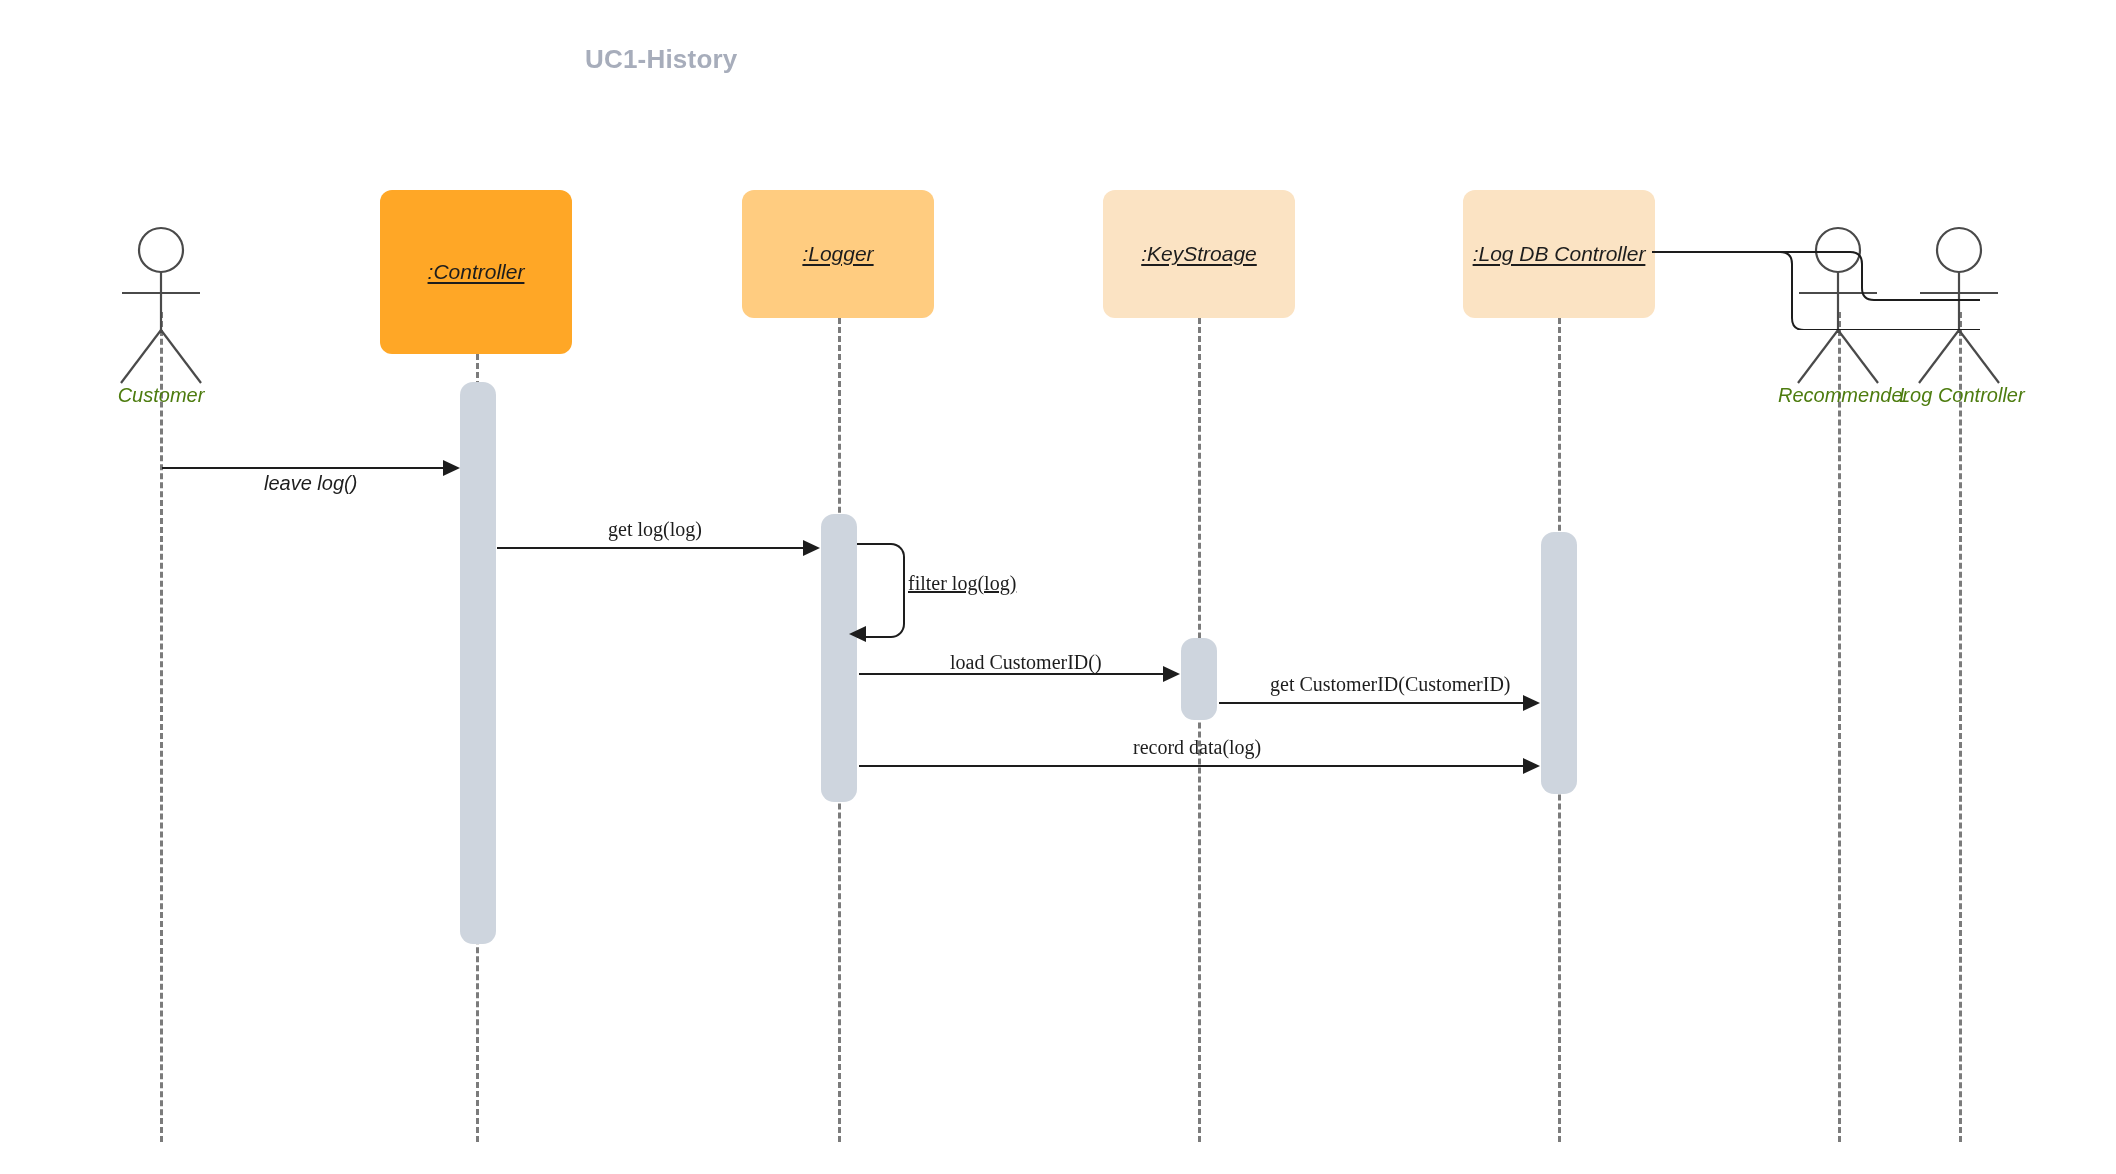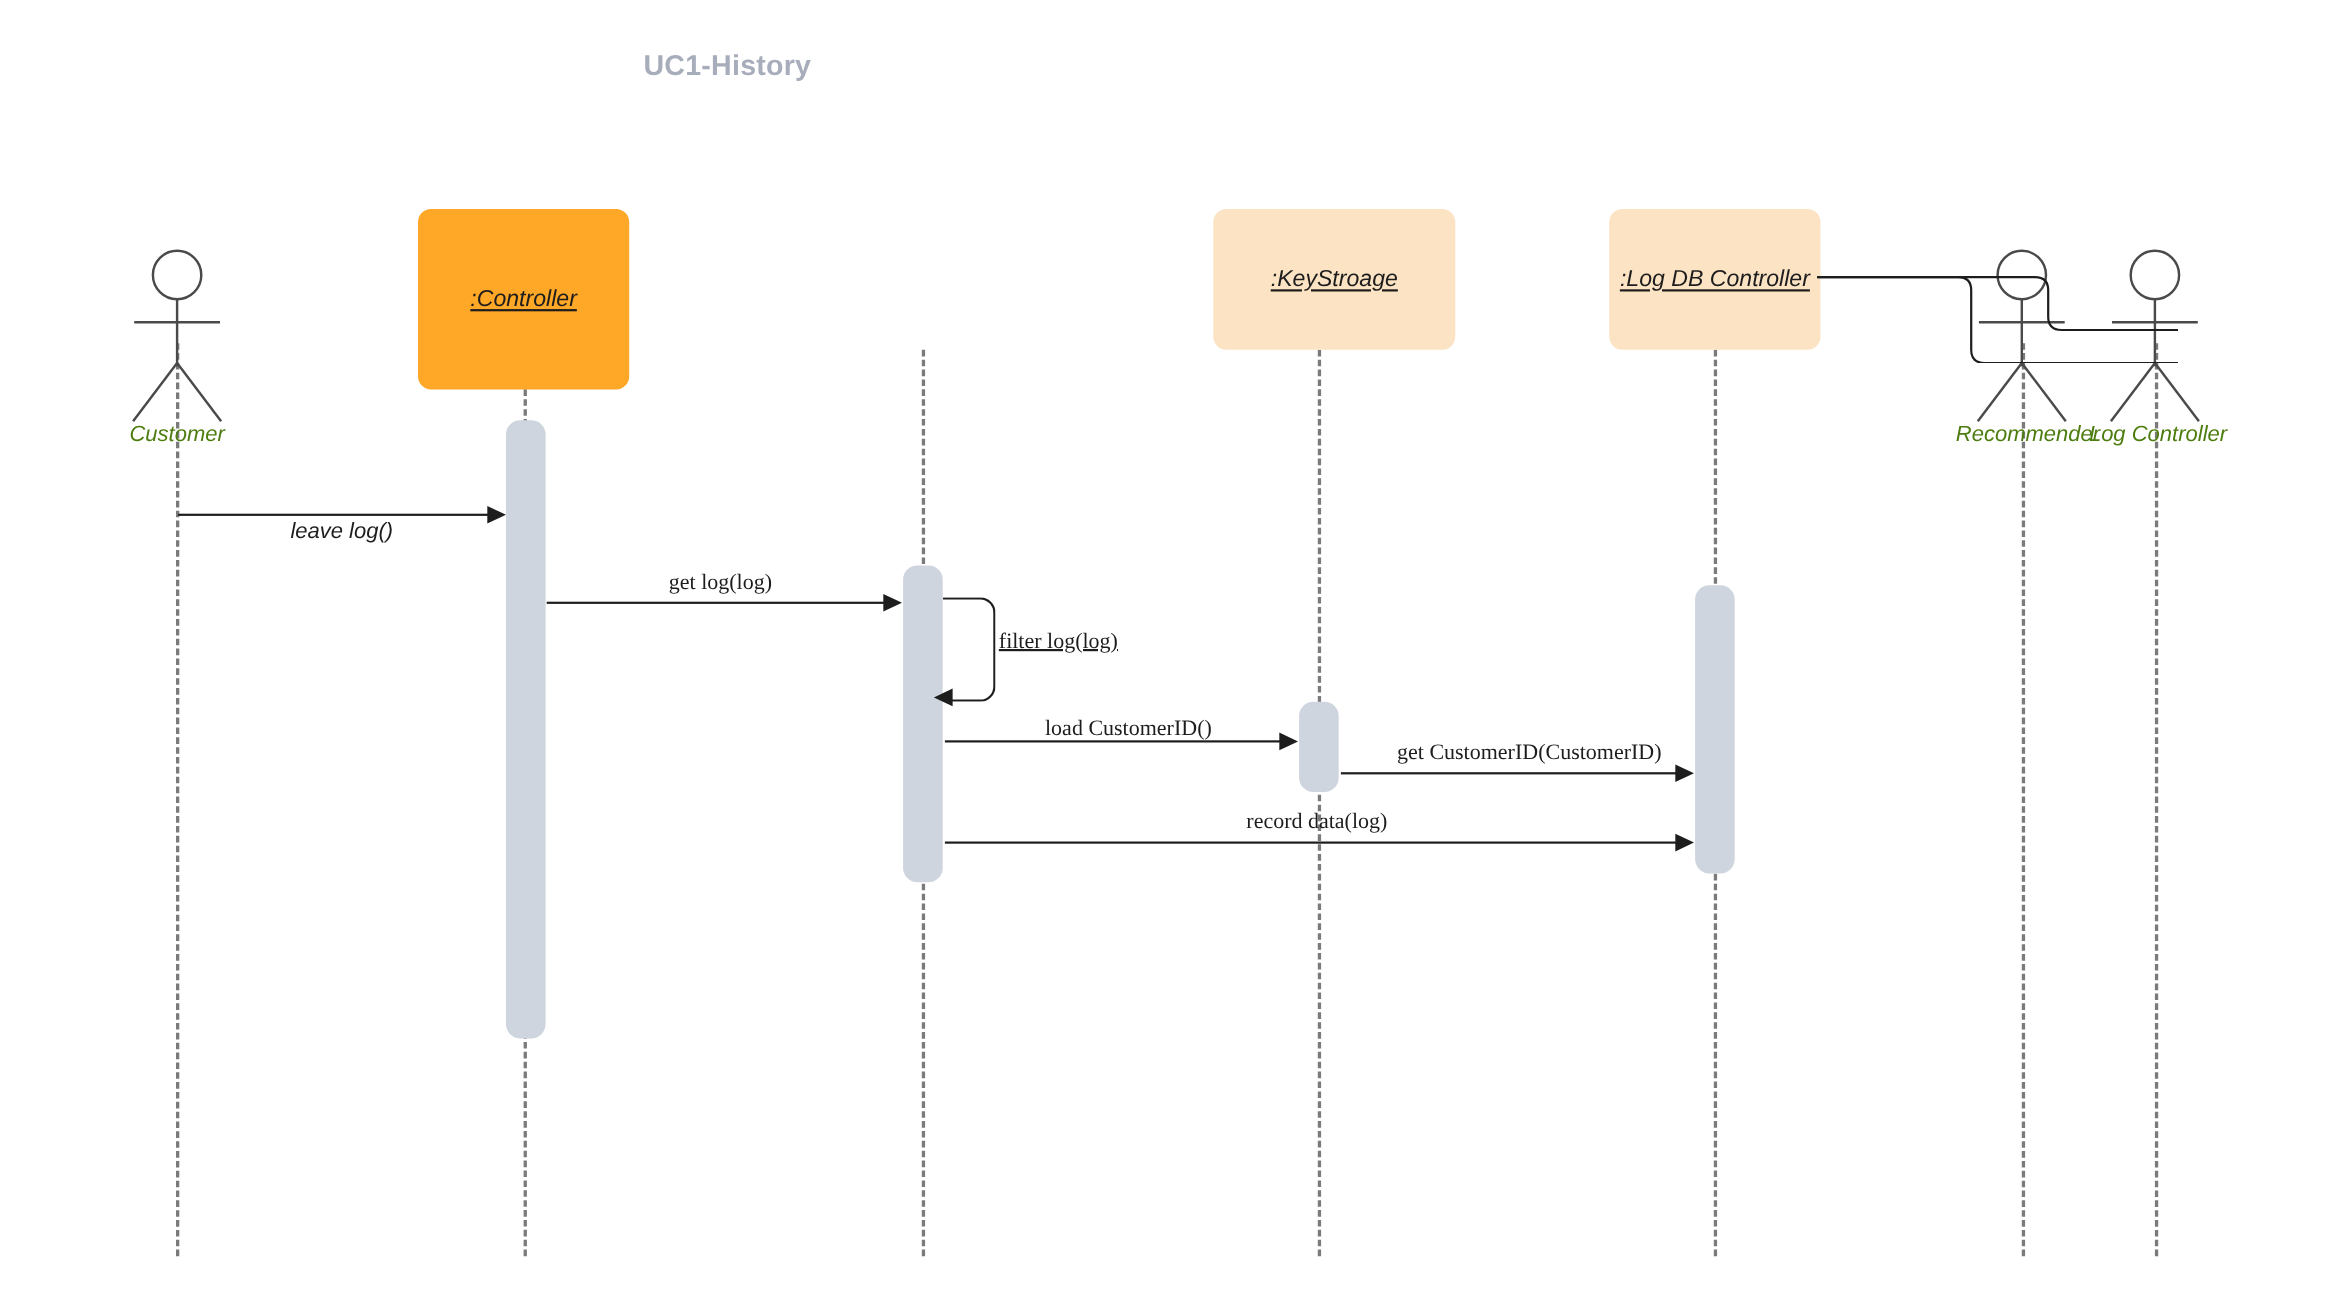--- a/index.html
+++ b/index.html
@@ -128,22 +128,25 @@
   <div class="lifeline" style="left:838px; top:318px; height:824px;"></div>
   <div class="lifeline" style="left:1198px; top:318px; height:824px;"></div>
   <div class="lifeline" style="left:1558px; top:318px; height:824px;"></div>
   <div class="lifeline" style="left:1838px; top:312px; height:830px;"></div>
   <div class="lifeline" style="left:1959px; top:312px; height:830px;"></div>
 
   <div class="participant-box" style="left:380px; top:190px; width:192px; height:164px; background:#ffa726;">
     <span class="participant-label">:Controller</span>
   </div>
 
-
-  <div class="participant-box" style="left:1103px; top:190px; width:220px; height:128px; background:#fbe3c3;">
+  <div class="participant-box" style="left:742px; top:190px; width:192px; height:128px; background:#ffcc80;">
+    <span class="participant-label">:Logger</span>
+  </div>
+
+  <div class="participant-box" style="left:1103px; top:190px; width:192px; height:128px; background:#fbe3c3;">
     <span class="participant-label">:KeyStroage</span>
   </div>
 
   <div class="participant-box" style="left:1463px; top:190px; width:192px; height:128px; background:#fbe3c3;">
     <span class="participant-label">:Log DB Controller</span>
   </div>
 
   <div class="actor" style="left:101px; top:225px;">
     <svg width="120" height="160" viewBox="0 0 120 160">
       <circle cx="60" cy="25" r="22" fill="#ffffff" stroke="#4a4a4a" stroke-width="2.2"></circle>

